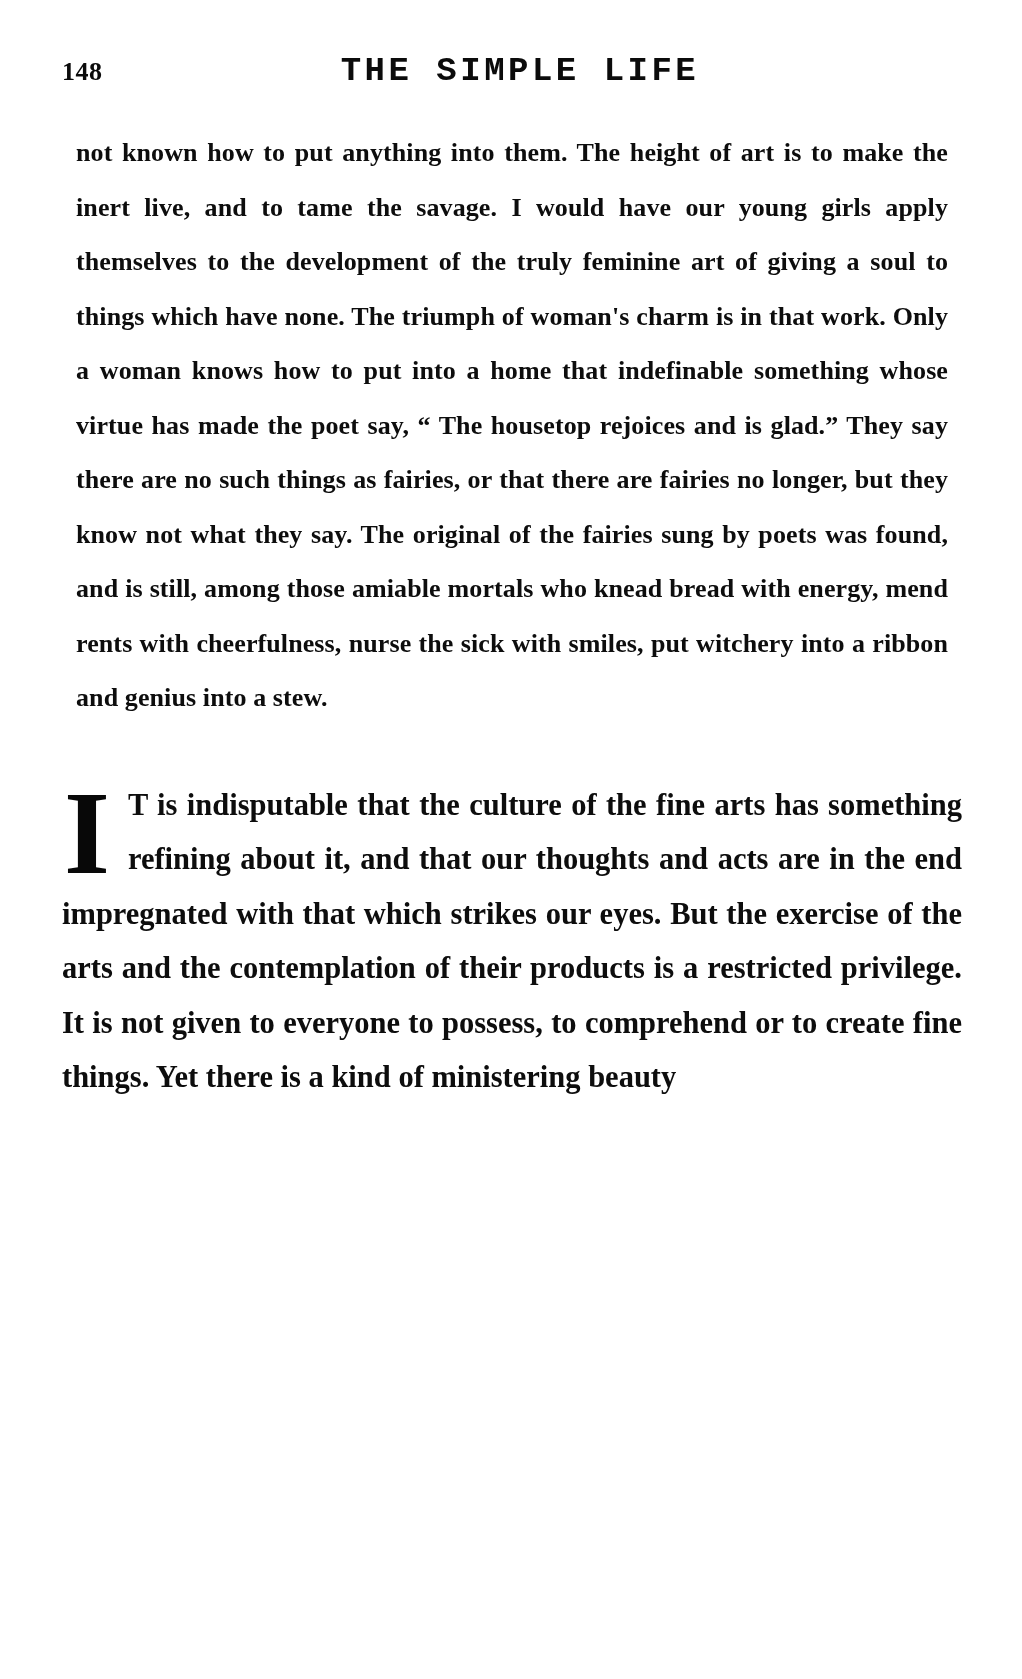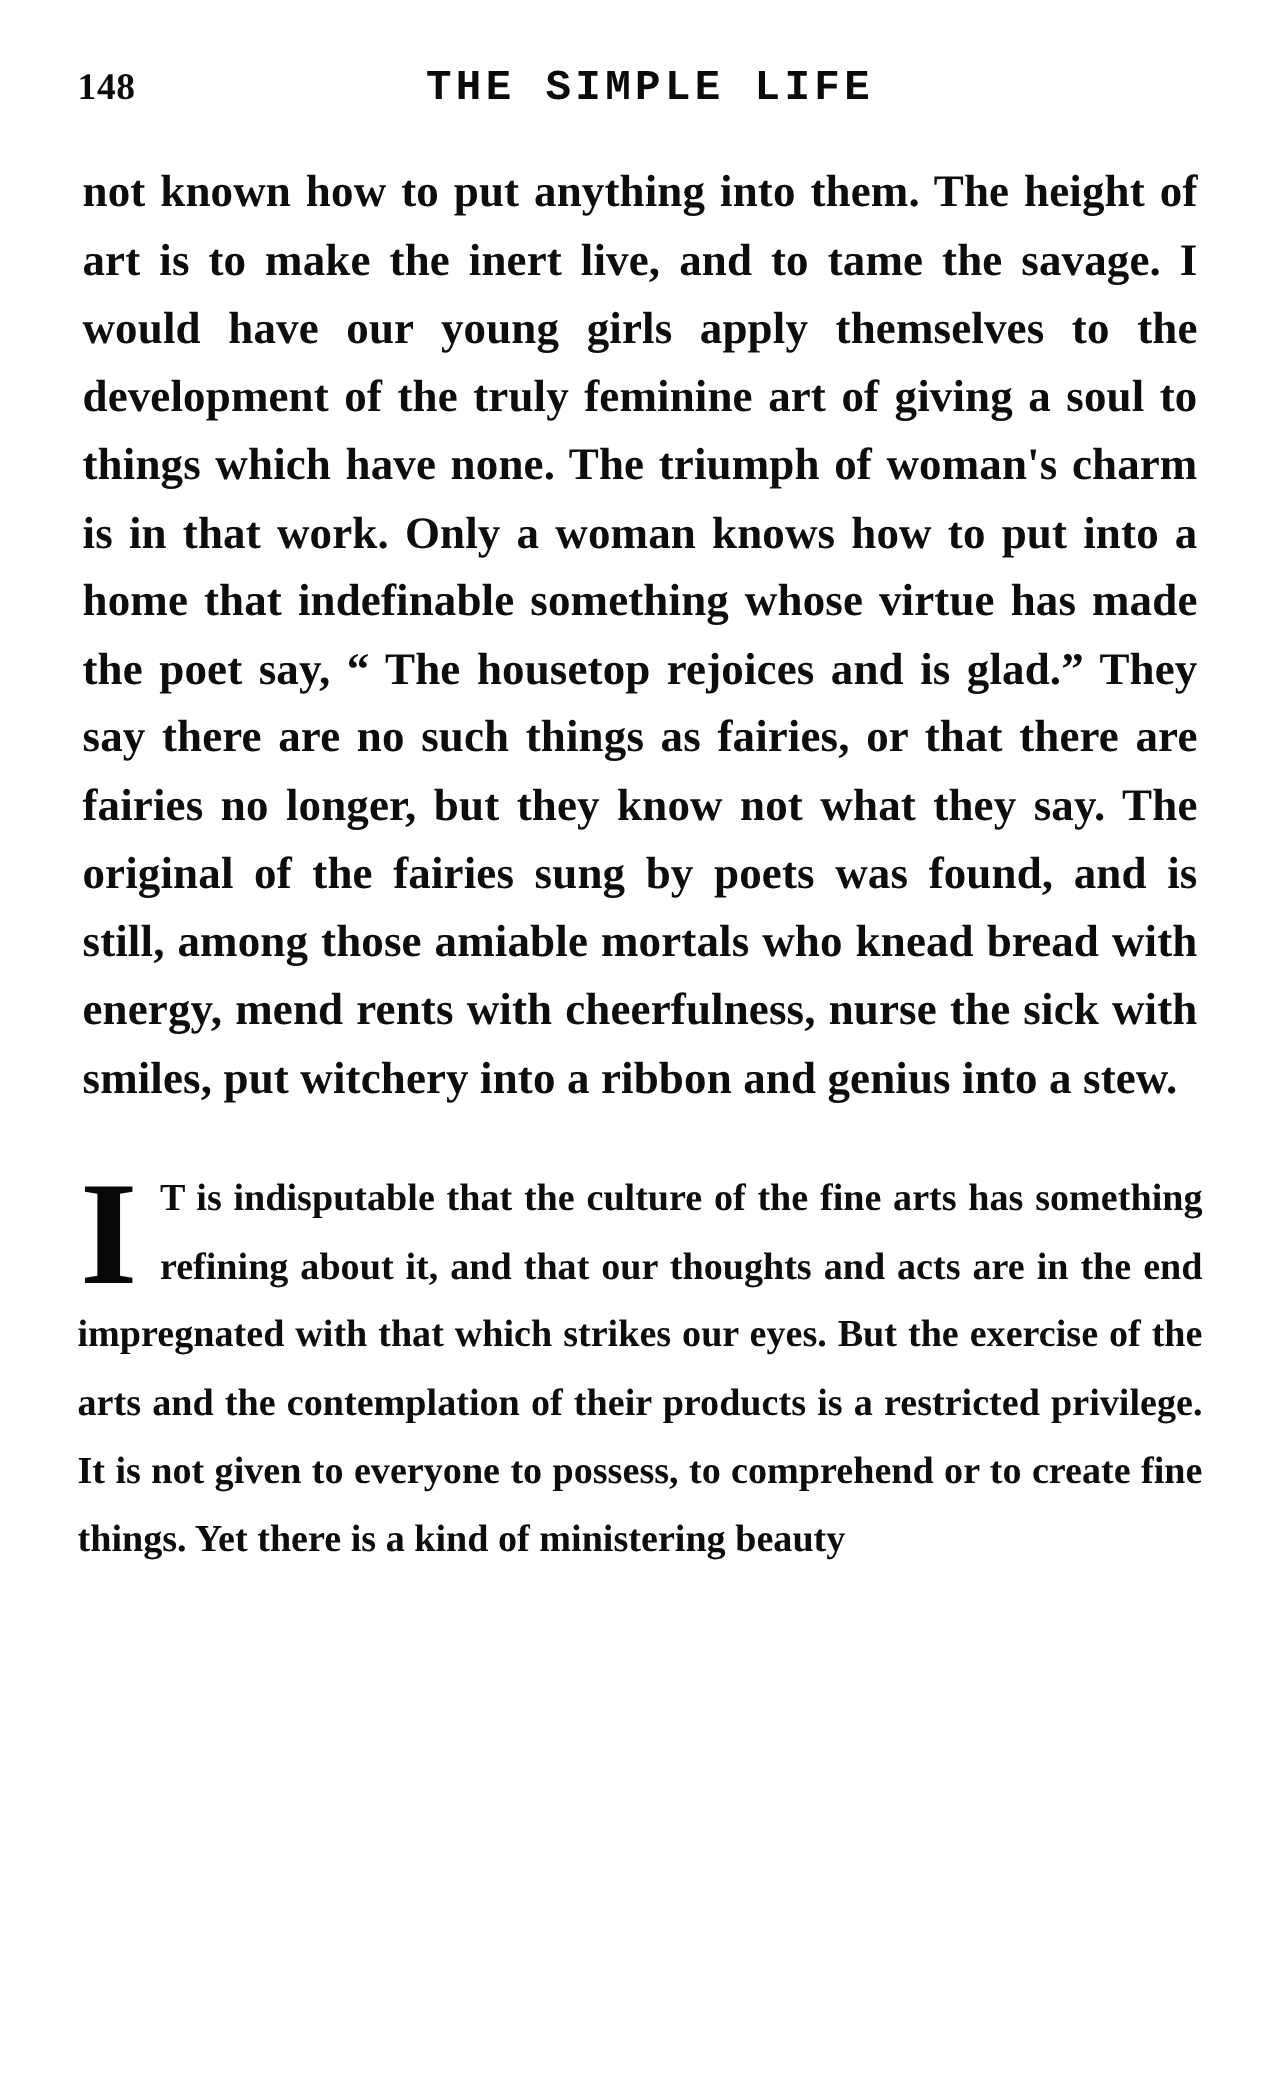--- a/index.html
+++ b/index.html
@@ -24,21 +24,21 @@
   .header {
     display: flex;
     align-items: baseline;
     margin: 52px 0 0 0;
     padding: 0 64px 0 62px;
     height: 52px;
   }
   .folio {
     font-family: "Liberation Serif", serif;
     font-weight: bold;
-    font-size: 30px;
+    font-size: 26px;
     letter-spacing: 0.5px;
     color: #0b0b0b;
     width: 150px;
     flex: 0 0 auto;
   }
   .running-head {
     flex: 1 1 auto;
     text-align: center;
     font-family: Liberation Mono, monospace;
     font-weight: bold;
@@ -46,25 +46,25 @@
     letter-spacing: 3.5px;
     color: #0b0b0b;
     padding-right: 130px;
     white-space: nowrap;
   }
   .body-block {
     padding: 0 60px 0 62px;
   }
   p.para {
     font-family: "Liberation Serif", serif;
-    font-size: 36px;
+    font-size: 26px;
     line-height: 54.5px;
     text-align: justify;
     text-align-last: left;
-    margin: 4px;
+    margin: 14px;
     color: #0d0d0d;
     font-weight: 600;
     letter-spacing: 0.1px;
     -webkit-font-smoothing: none;
   }
   p.continued {
     margin-top: 22px;
   }
   .gap {
     height: 38px;

